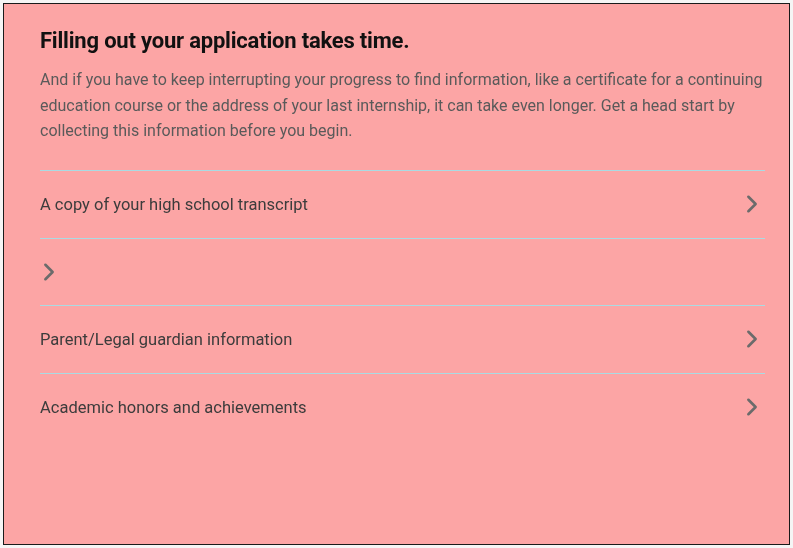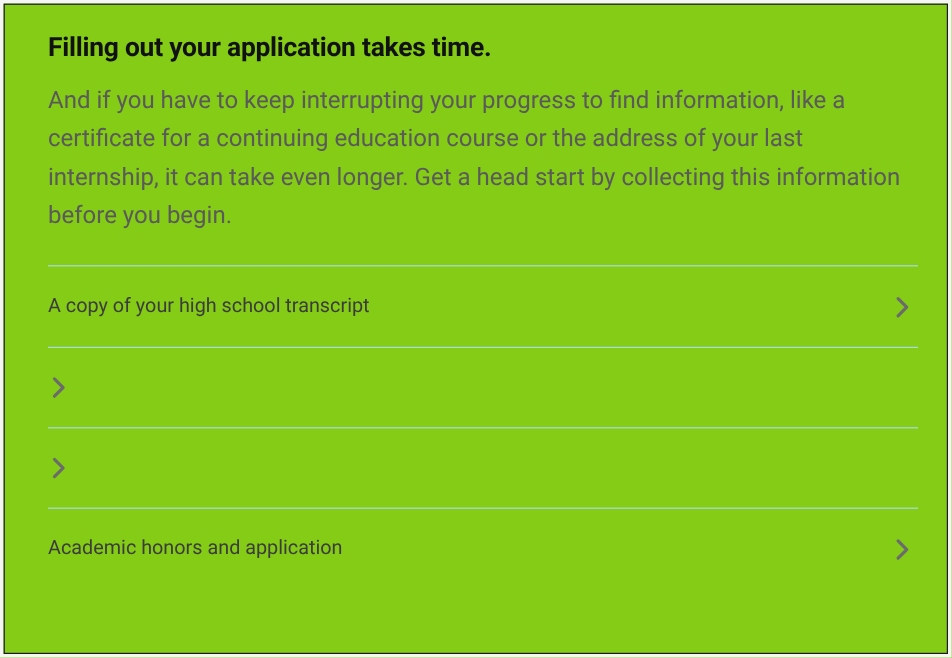--- a/index.html
+++ b/index.html
@@ -8,36 +8,36 @@
       box-sizing: border-box;
     }
     body {
       font-family: -apple-system, BlinkMacSystemFont, "Segoe UI", Roboto, Helvetica, Arial, sans-serif;
       background: #f5f5f5;
       width: 793px;
       height: 548px;
       padding: 3px;
     }
     .card {
-      background: #84cc16;
+      background: #fca5a5;
       border: 1px solid #1a1a1a;
       width: 100%;
       height: 100%;
       padding: 24px 24px 0 36px;
       overflow: hidden;
     }
     .page-title {
       font-size: 22px;
       font-weight: 700;
       color: #111111;
       margin-bottom: 14px;
       letter-spacing: -0.2px;
     }
     .page-description {
-      font-size: 20px;
+      font-size: 16px;
       line-height: 1.6;
       color: #5a5a5a;
       margin-bottom: 26px;
     }
     .accordion-list {
       list-style: none;
     }
     .accordion-item {
       border-top: 1px solid #a9dbe3;
       display: flex;
@@ -82,28 +82,29 @@
       </span>
     </li>
     <li class="accordion-item">
       <span class="chevron">
         <svg viewBox="0 0 10 16" fill="none">
             <path d="M2 2 L8 8 L2 14" stroke="#6b6b6b" stroke-width="2.2" stroke-linecap="round" stroke-linejoin="round"></path>
           </svg>
       </span>
     </li>
     <li class="accordion-item">
+      <span class="accordion-label">Parent/Legal guardian information</span>
       <span class="chevron">
         <svg viewBox="0 0 10 16" fill="none">
             <path d="M2 2 L8 8 L2 14" stroke="#6b6b6b" stroke-width="2.2" stroke-linecap="round" stroke-linejoin="round"></path>
           </svg>
       </span>
     </li>
     <li class="accordion-item">
-      <span class="accordion-label">Academic honors and application</span>
+      <span class="accordion-label">Academic honors and achievements</span>
       <span class="chevron">
         <svg viewBox="0 0 10 16" fill="none">
             <path d="M2 2 L8 8 L2 14" stroke="#6b6b6b" stroke-width="2.2" stroke-linecap="round" stroke-linejoin="round"></path>
           </svg>
       </span>
     </li>
   </ul>
 </div>
 
 </body></html>

